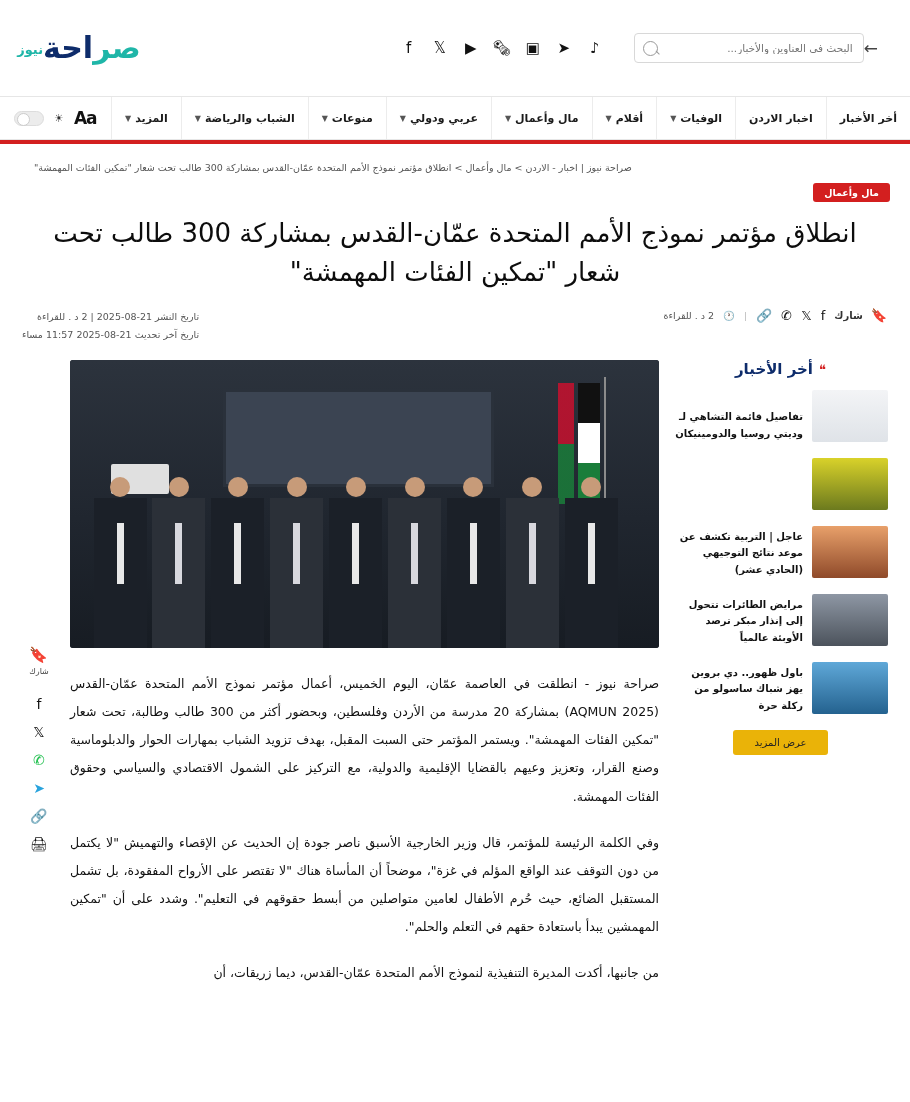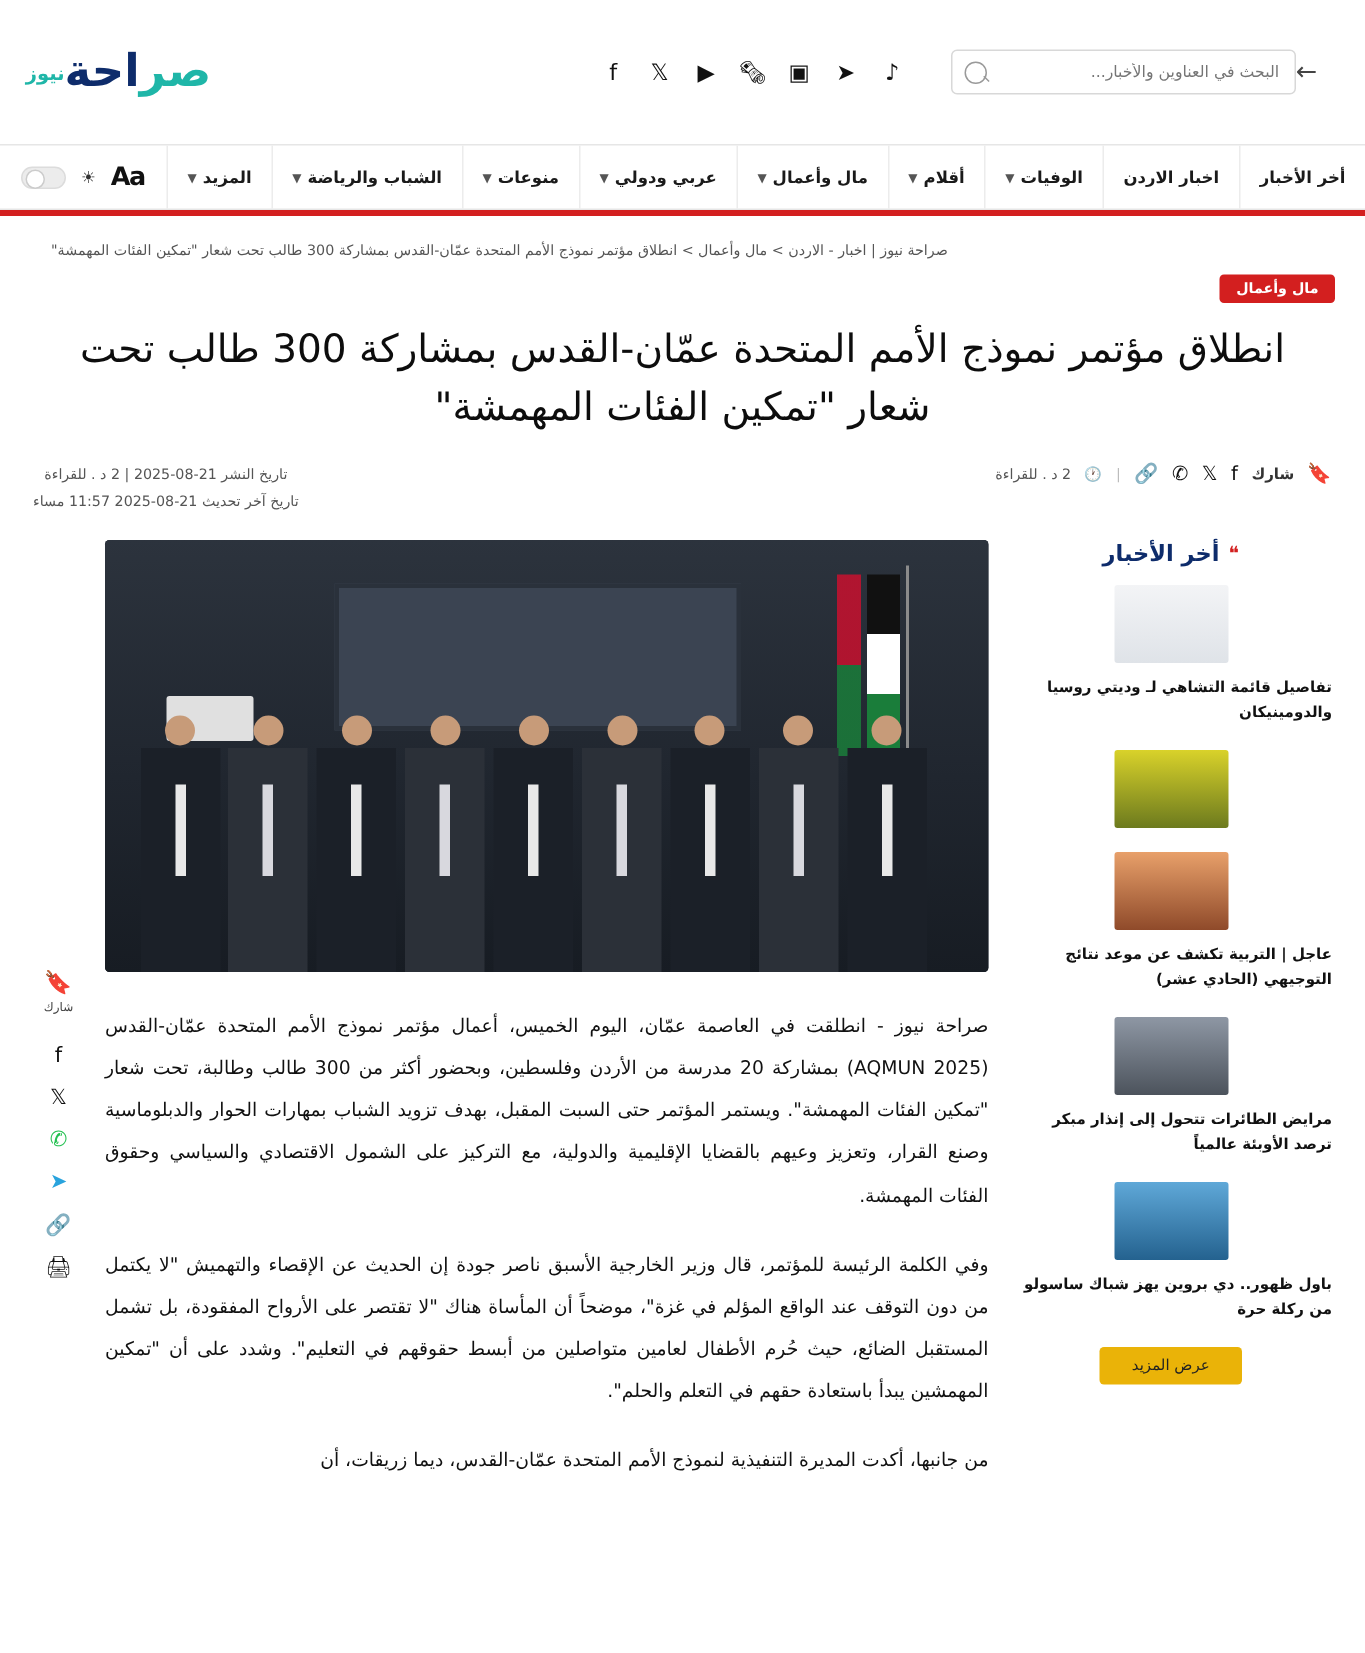--- a/index.html
+++ b/index.html
@@ -180,21 +180,21 @@
     justify-content: space-between;
     align-items: flex-start;
     padding: 16px 22px 0 22px;
     font-size: 9.5px;
     color: #555;
   }
   .meta-left { display: flex; align-items: center; gap: 9px; }
   .meta-left .share-label { font-size: 10px; color: #333; font-weight: bold; }
   .meta-left .sh { font-size: 13px; color: #111; }
   .meta-left .sep { color: #bbb; }
-  .meta-right { text-align: center; line-height: 1.9; direction: rtl; }
+  .meta-right { text-align: right; line-height: 1.9; direction: rtl; }
 
   
   .content {
     display: flex;
     direction: rtl;
     padding: 16px 22px 0 22px;
     gap: 14px;
   }
   .side { width: 215px; flex: none; }
   .side-head {
@@ -203,23 +203,22 @@
     margin-bottom: 12px;
   }
   .side-head .ttl {
     font-size: 15px; font-weight: bold; color: #0e2c6b;
   }
   .side-head .quote { font-size: 13px; color: #d31f1f; }
 
   .side-item {
     display: flex;
     gap: 9px;
-    align-items: center;
+    align-items: flex-end;
     margin-bottom: 16px;
-    flex-direction: column;
   }
   .thumb {
     width: 76px; height: 52px; flex: none;
     border-radius: 2px;
     background: #cfd4da;
     overflow: hidden;
     position: relative;
   }
   .side-item .txt {
     font-size: 10px;

